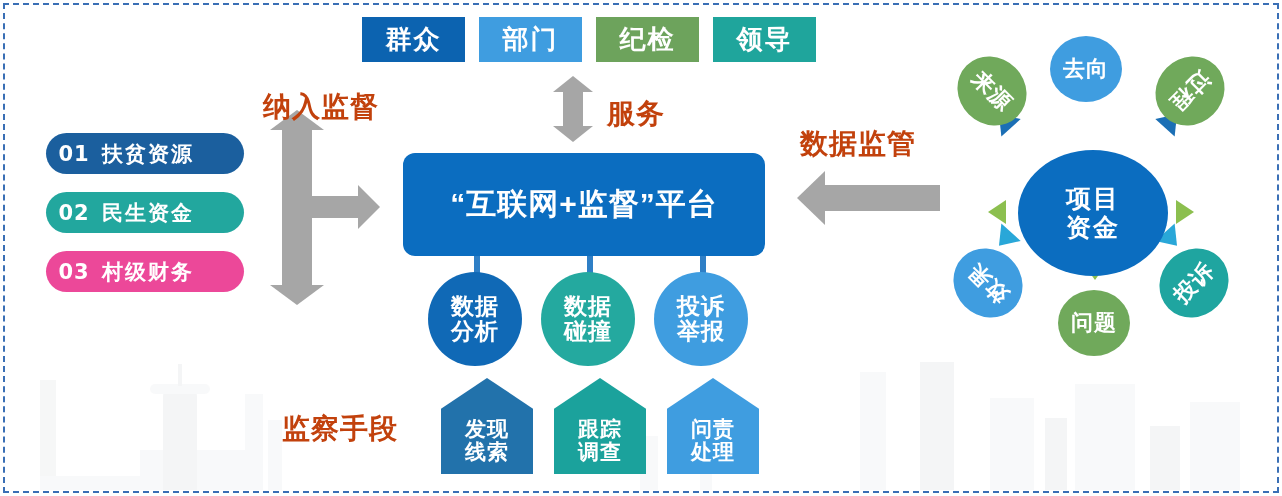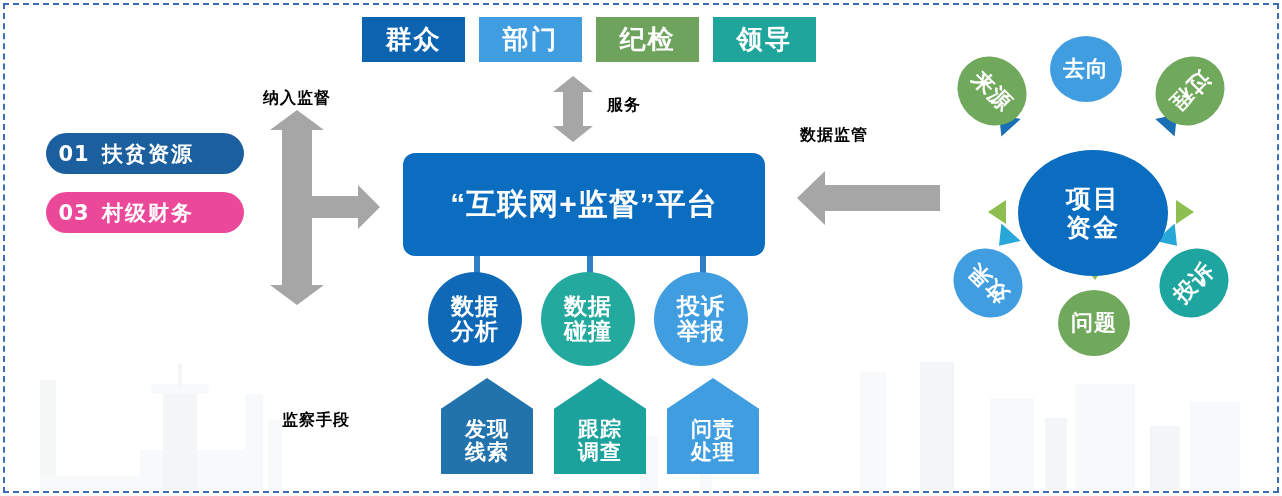--- a/index.html
+++ b/index.html
@@ -90,21 +90,21 @@
     position:absolute;left:825px;top:185px;width:115px;height:26px;background:#a6a6a6;
   }
   .arrow-left-big:before{
     content:"";position:absolute;left:-28px;top:-14px;
     border-top:27px solid transparent;border-bottom:27px solid transparent;
     border-right:28px solid #a6a6a6;
   }
 
   
   .label{
-    position:absolute;color:#000000;font-size:16px;font-weight:bold;letter-spacing:1px;
+    position:absolute;color:#c2410c;font-size:28px;font-weight:bold;letter-spacing:1px;
     white-space:nowrap;
   }
   .lab-narujian{left:263px;top:88px;}
   .lab-fuwu{left:607px;top:95px;}
   .lab-shuju{left:800px;top:125px;}
   .lab-jiancha{left:282px;top:410px;}
   .circ{
     position:absolute;width:94px;height:94px;border-radius:50%;
     display:flex;flex-direction:column;align-items:center;justify-content:center;
     color:#fff;font-size:23px;font-weight:bold;line-height:1.08;letter-spacing:1px;
@@ -179,20 +179,24 @@
     <div class="tab" style="background: rgb(31, 165, 156);">
       <span>领导</span>
     </div>
   </div>
 
   <div class="pills">
     <div class="pill" style="background: rgb(27, 95, 158);">
       <div class="num">01</div>
       <div class="txt">扶贫资源</div>
     </div>
+    <div class="pill" style="background: rgb(34, 167, 158);">
+      <div class="num">02</div>
+      <div class="txt">民生资金</div>
+    </div>
     <div class="pill" style="background: #ec4899;">
       <div class="num">03</div>
       <div class="txt">村级财务</div>
     </div>
   </div>
 
   <div class="arrow-vert"></div>
   <div class="arrow-branch"></div>
   <div class="arrow-up-small"></div>
   <div class="arrow-left-big"></div>

